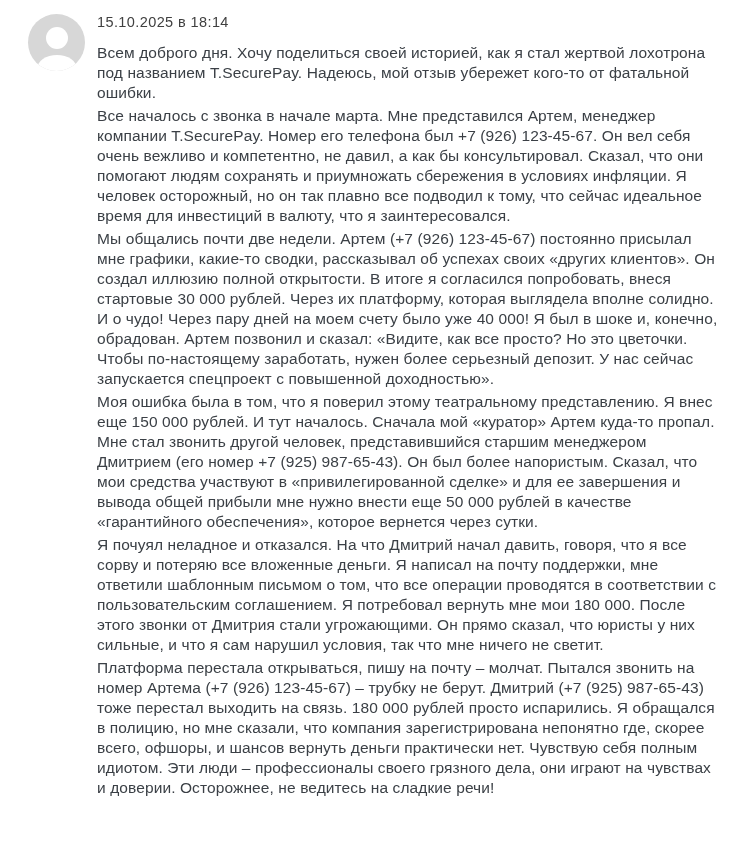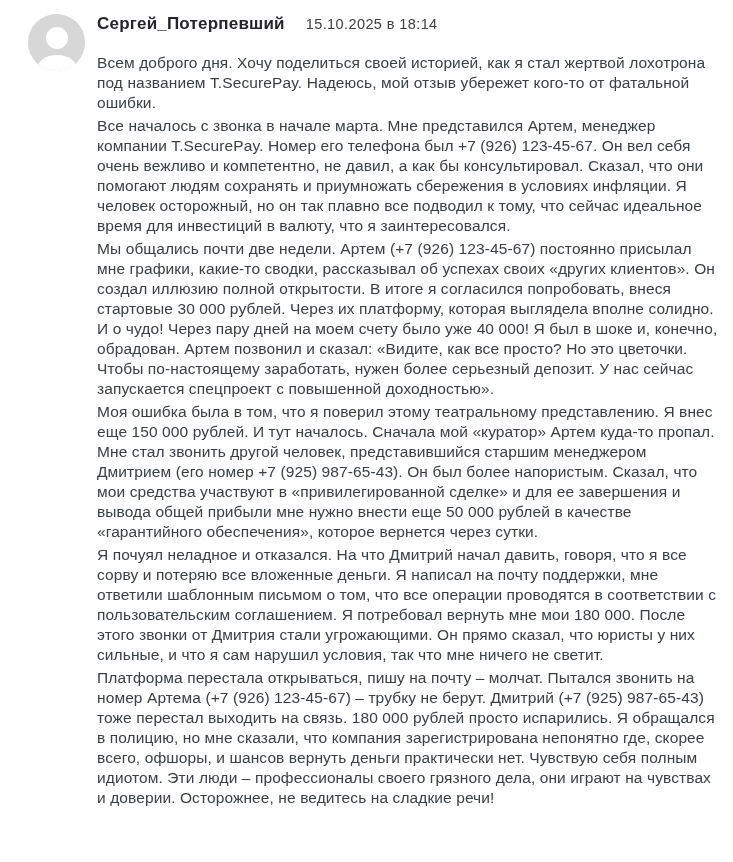--- a/index.html
+++ b/index.html
@@ -71,21 +71,21 @@
     cursor: pointer;
     white-space: nowrap;
   }
   .timestamp {
     font-size: 14.5px;
     color: #404040;
     letter-spacing: 0.4px;
     white-space: nowrap;
   }
   .text-body {
-    margin-top: 19px;
+    margin-top: 13px;
   }
   .text-body p {
     margin: 0 0 3px 0;
     font-size: 15.5px;
     line-height: 20px;
     letter-spacing: 0.1px;
     color: #3b4046;
   }
 </style>
 </head>
@@ -94,21 +94,20 @@
 <div class="comment">
 
   <div class="avatar">
     <span class="head"></span>
     <span class="shoulders"></span>
   </div>
 
   <div class="content">
 
     <div class="header-row">
-      <span class="author">Сергей_Потерпевший</span>
       <span class="timestamp">15.10.2025 в 18:14</span>
     </div>
 
     <div class="text-body">
       <p>Всем доброго дня. Хочу поделиться своей историей, как я стал жертвой лохотрона под названием T.SecurePay. Надеюсь, мой отзыв убережет кого-то от фатальной ошибки.</p>
       <p>Все началось с звонка в начале марта. Мне представился Артем, менеджер компании T.SecurePay. Номер его телефона был +7 (926) 123-45-67. Он вел себя очень вежливо и компетентно, не давил, а как бы консультировал. Сказал, что они помогают людям сохранять и приумножать сбережения в условиях инфляции. Я человек осторожный, но он так плавно все подводил к тому, что сейчас идеальное время для инвестиций в валюту, что я заинтересовался.</p>
       <p>Мы общались почти две недели. Артем (+7 (926) 123-45-67) постоянно присылал мне графики, какие-то сводки, рассказывал об успехах своих «других клиентов». Он создал иллюзию полной открытости. В итоге я согласился попробовать, внеся стартовые 30 000 рублей. Через их платформу, которая выглядела вполне солидно. И о чудо! Через пару дней на моем счету было уже 40 000! Я был в шоке и, конечно, обрадован. Артем позвонил и сказал: «Видите, как все просто? Но это цветочки. Чтобы по-настоящему заработать, нужен более серьезный депозит. У нас сейчас запускается спецпроект с повышенной доходностью».</p>
       <p>Моя ошибка была в том, что я поверил этому театральному представлению. Я внес еще 150 000 рублей. И тут началось. Сначала мой «куратор» Артем куда-то пропал. Мне стал звонить другой человек, представившийся старшим менеджером Дмитрием (его номер +7 (925) 987-65-43). Он был более напористым. Сказал, что мои средства участвуют в «привилегированной сделке» и для ее завершения и вывода общей прибыли мне нужно внести еще 50 000 рублей в качестве «гарантийного обеспечения», которое вернется через сутки.</p>
       <p>Я почуял неладное и отказался. На что Дмитрий начал давить, говоря, что я все сорву и потеряю все вложенные деньги. Я написал на почту поддержки, мне ответили шаблонным письмом о том, что все операции проводятся в соответствии с пользовательским соглашением. Я потребовал вернуть мне мои 180 000. После этого звонки от Дмитрия стали угрожающими. Он прямо сказал, что юристы у них сильные, и что я сам нарушил условия, так что мне ничего не светит.</p>
       <p>Платформа перестала открываться, пишу на почту – молчат. Пытался звонить на номер Артема (+7 (926) 123-45-67) – трубку не берут. Дмитрий (+7 (925) 987-65-43) тоже перестал выходить на связь. 180 000 рублей просто испарились. Я обращался в полицию, но мне сказали, что компания зарегистрирована непонятно где, скорее всего, офшоры, и шансов вернуть деньги практически нет. Чувствую себя полным идиотом. Эти люди – профессионалы своего грязного дела, они играют на чувствах и доверии. Осторожнее, не ведитесь на сладкие речи!</p>

